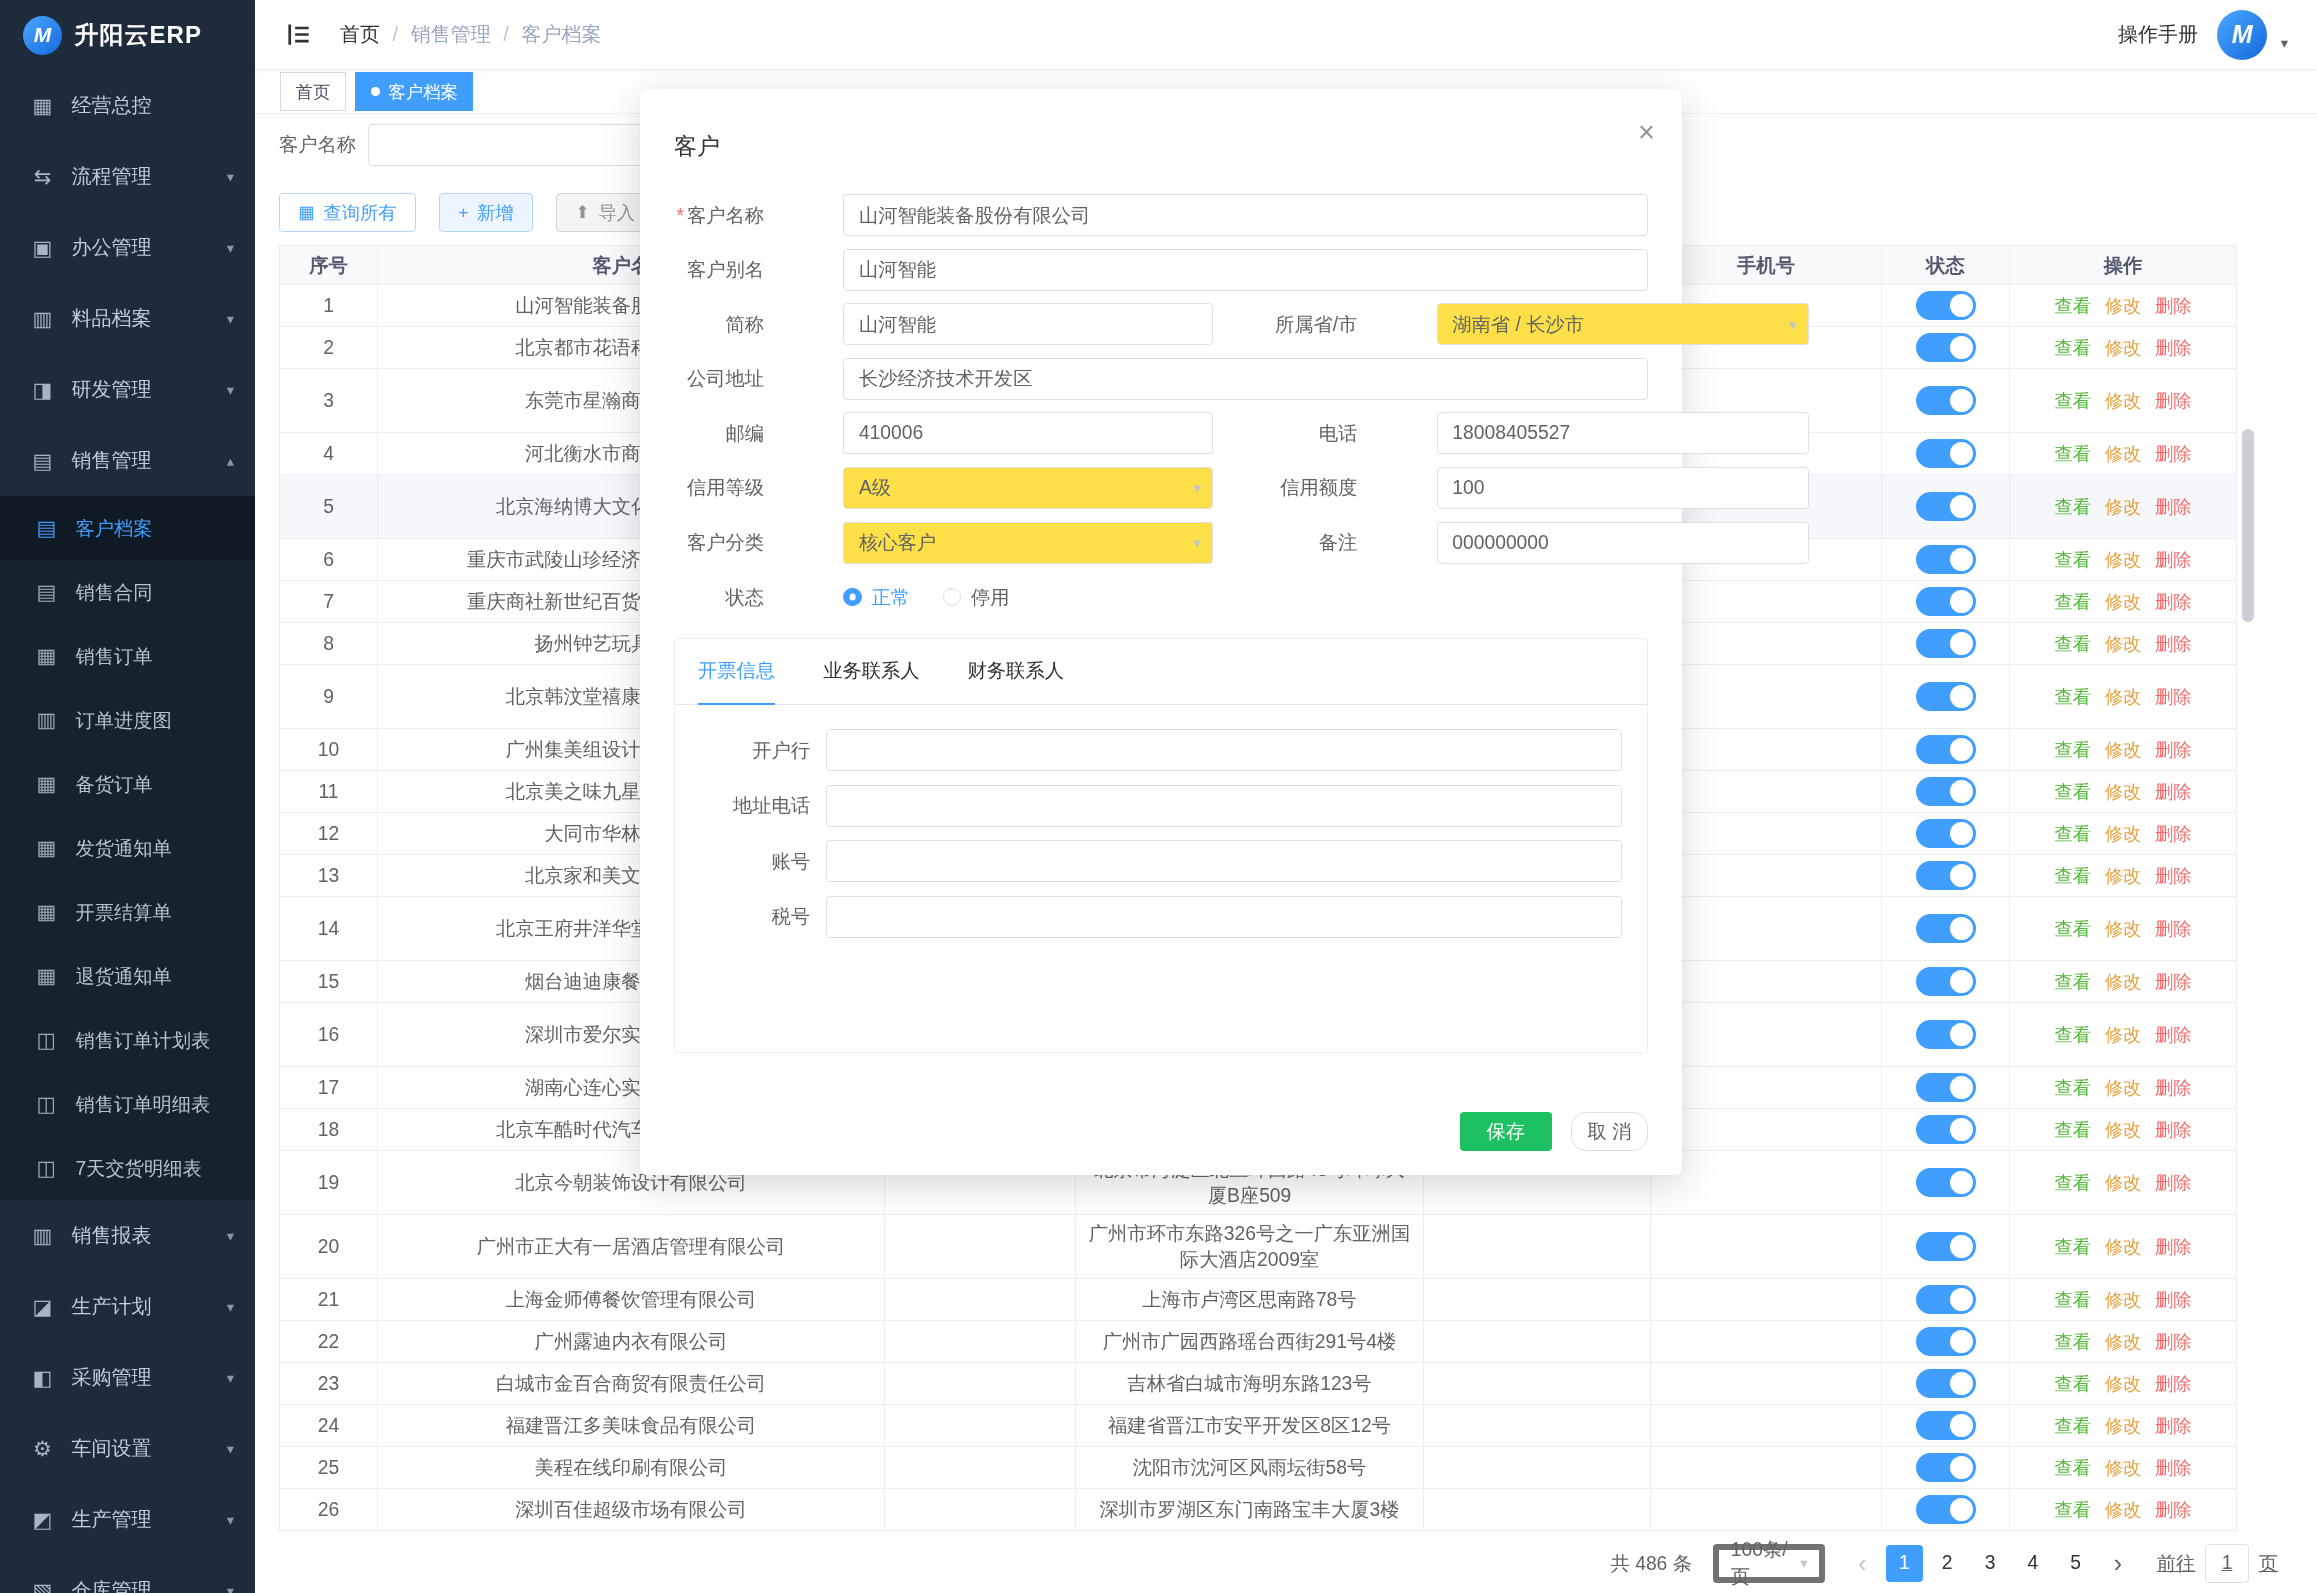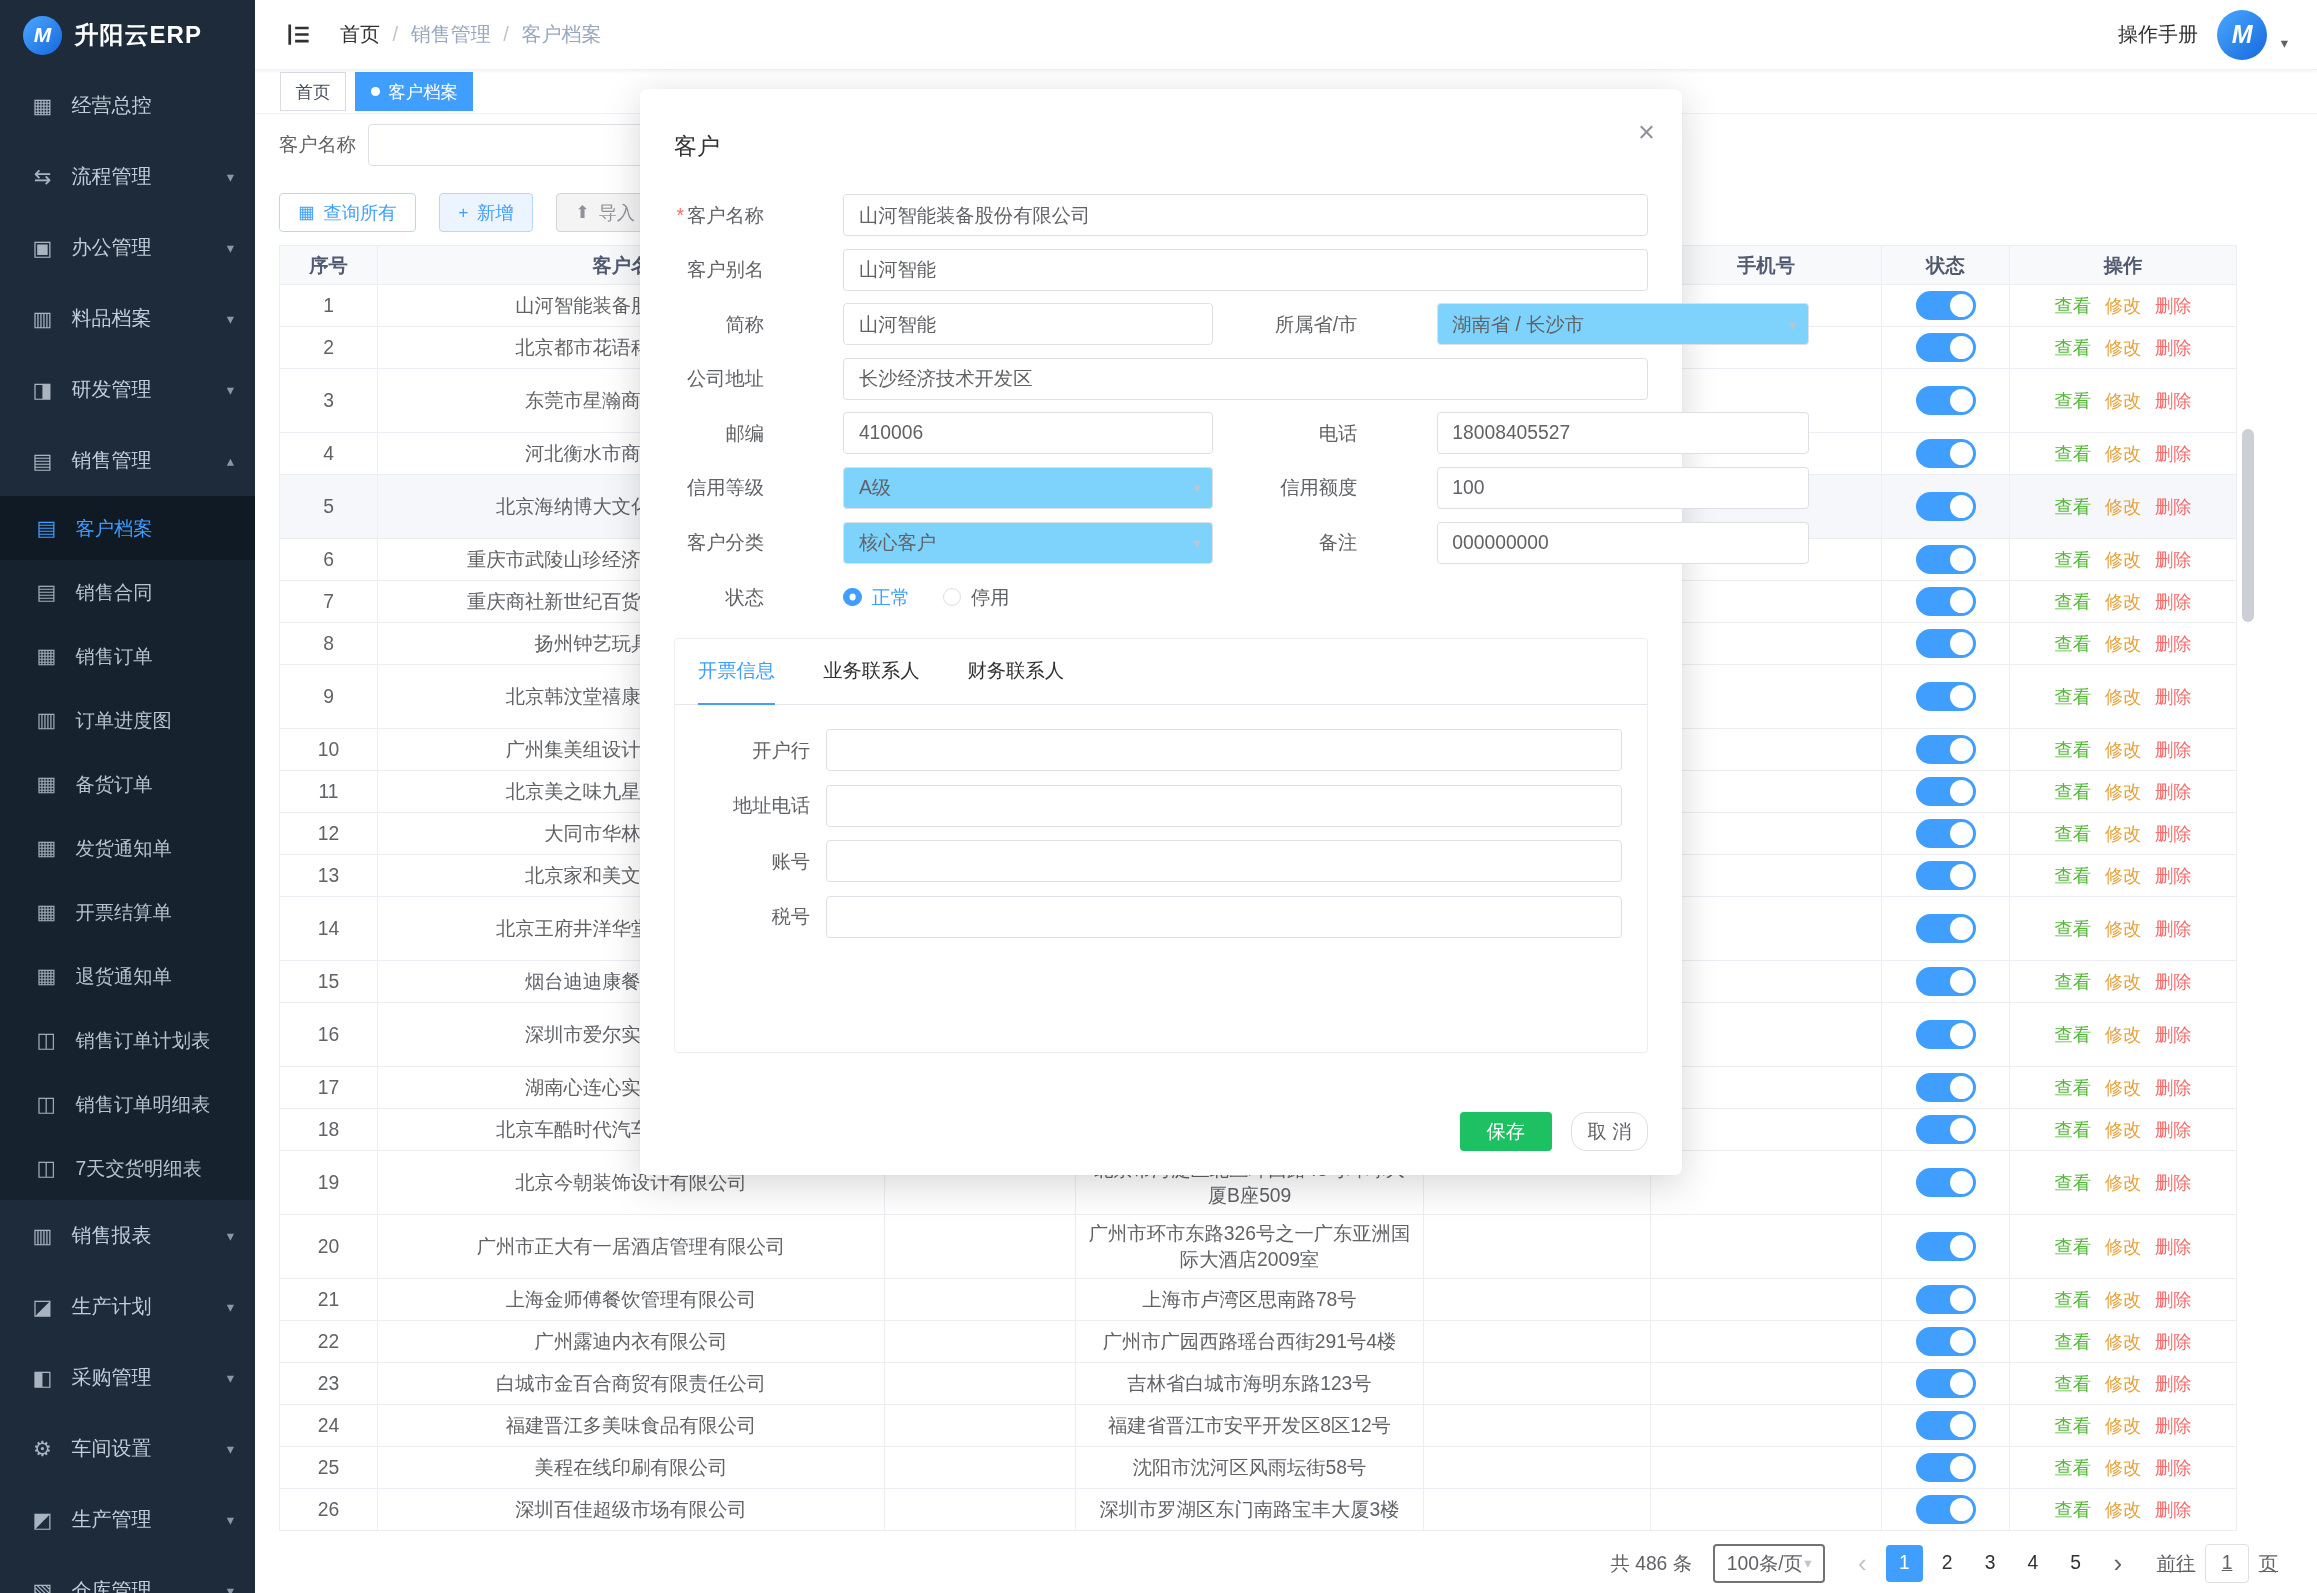--- a/index.html
+++ b/index.html
@@ -68,21 +68,21 @@
   .op { font-size:18.3px; margin:0 6.8px; cursor:pointer; text-decoration:none; white-space:nowrap; }
   .op-view { color:#53b838; }
   .op-edit { color:#e6a23c; }
   .op-del { color:#f56c6c; }
 
   .scroll-thumb { position:absolute; left:2242px; top:429px; width:11.6px; height:193px; border-radius:5.8px; background:#ccd0d6; z-index:40; }
 
   
   .pager { position:absolute; left:0; right:39px; bottom:3.9px; height:52px; display:flex; align-items:center; justify-content:flex-end; gap:13.5px; font-size:19.3px; color:#606266; background:#fff; }
   .pg-total { margin-right:7.7px; }
-  .page-size { width:112px; height:39px; border:2px solid #737373; border-radius:3.9px; display:flex; align-items:center; justify-content:space-between; padding:0 11.6px; cursor:pointer; margin-right:13.5px; }
+  .page-size { width:112px; height:39px; border:6px solid #737373; border-radius:3.9px; display:flex; align-items:center; justify-content:space-between; padding:0 11.6px; cursor:pointer; margin-right:13.5px; }
   .page-size .caret { color:#c0c4cc; font-size:14.5px; }
   .pg-arrow { font-size:26px; padding:0 5.8px; cursor:pointer; line-height:1; }
   .pg-prev { color:#c0c4cc; }
   .pg-next { color:#606266; }
   .pg-pages { display:flex; gap:5.8px; }
   .pg-num { min-width:37px; height:37px; border-radius:3.9px; display:flex; align-items:center; justify-content:center; color:#303133; font-weight:500; cursor:pointer; }
   .pg-num.active { background:#409eff; color:#fff; }
   .goto { display:flex; align-items:center; gap:9.7px; margin-left:15.4px;text-decoration:underline; }
   .goto-input { width:44px; height:39px; border:1px solid #dcdfe6; border-radius:3.9px; text-align:center; font-size:19.3px; color:#606266; outline:none; }
 
@@ -94,21 +94,21 @@
   .m-form { margin-top:32px; }
   .f-row { display:flex; align-items:center; height:42px; margin-bottom:12.6px;gap:32px; }
   .f-label { width:90px; text-align:right; font-size:19.3px; color:#606266; flex:none; white-space:nowrap; }
   .f-label2 { width:112px; text-align:right; font-size:19.3px; color:#606266; flex:none; white-space:nowrap; }
   .f-gap { width:15.4px; flex:none; }
   .req { color:#f56c6c; margin-right:2.9px; }
   .f-ctrl { flex:1; position:relative; }
   .f-ctrl.half { flex:none; width:370px; }
   .f-ctrl.half2 { flex:none; width:372px; }
   .f-input { width:100%; height:42px; border:1px solid #dcdfe6; border-radius:3.9px; font-size:19.3px; color:#606266; padding:0 14.5px; outline:none; background:#fff; }
-  .f-select { width:100%; height:42px; border:1px solid #dcdfe6; border-radius:3.9px; font-size:19.3px; color:#606266; padding:0 35px 0 14.5px; display:flex; align-items:center; cursor:pointer; background:#7dd3fc; }
+  .f-select { width:100%; height:42px; border:1px solid #dcdfe6; border-radius:3.9px; font-size:19.3px; color:#606266; padding:0 35px 0 14.5px; display:flex; align-items:center; cursor:pointer; background:#fde047; }
   .sel-caret { position:absolute; right:12.6px; top:13.5px; color:#c0c4cc; font-size:14.5px; pointer-events:none; }
   .radio-group { display:flex; align-items:center; }
   .radio { display:flex; align-items:center; gap:9.7px; margin-right:33px; font-size:19.3px; color:#606266; cursor:pointer; }
   .radio-dot { width:18.3px; height:18.3px; border:1px solid #dcdfe6; border-radius:50%; background:#fff; position:relative; flex:none; }
   .radio.checked .radio-dot { background:#409eff; border-color:#409eff; }
   .radio.checked .radio-dot::after { content:""; position:absolute; left:50%; top:50%; transform:translate(-50%,-50%); width:6.8px; height:6.8px; border-radius:50%; background:#fff; }
   .radio.checked .radio-label { color:#409eff; }
 
   .tab-card { margin-top:20px; height:415px; border:1px solid #ebeef5; border-radius:3.9px; overflow:hidden; }
   .tabs { display:flex; gap:48px; padding-left:23px; height:66px; align-items:center; border-bottom:1px solid #e4e7ed; }

